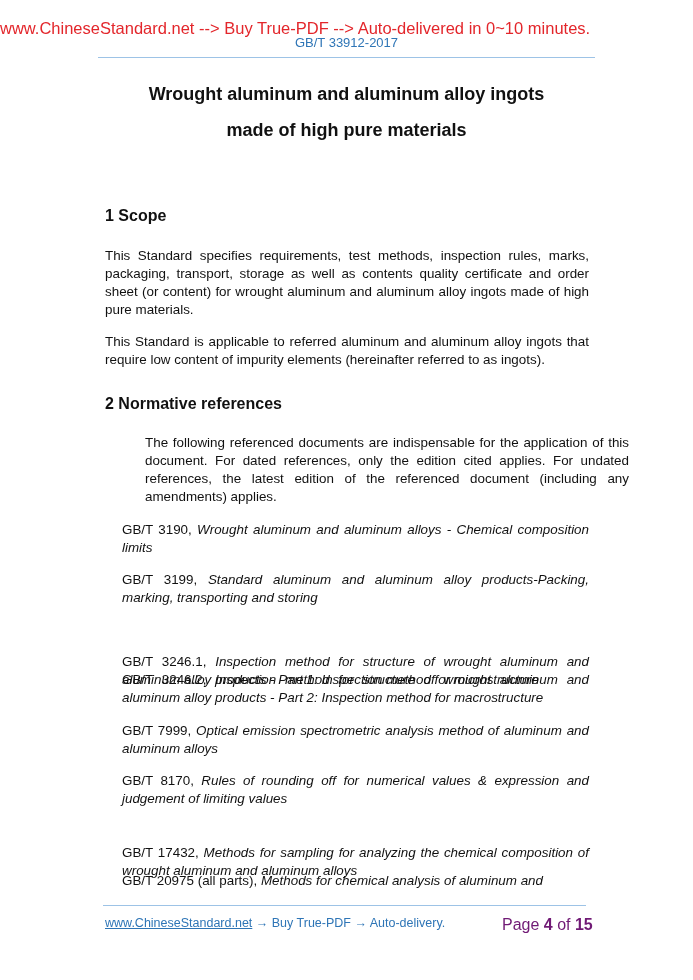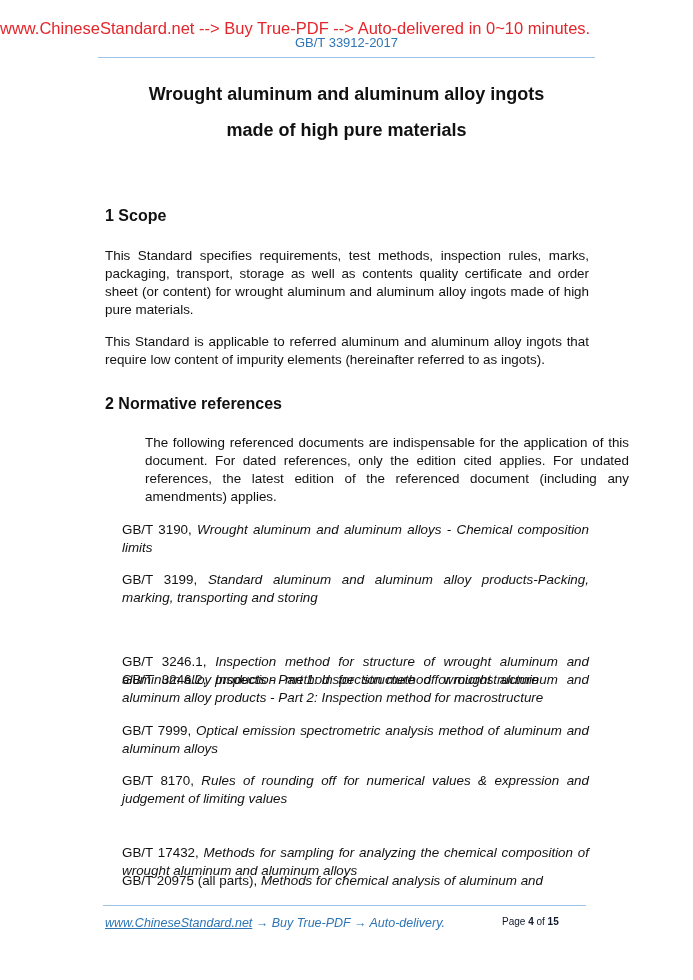--- a/index.html
+++ b/index.html
@@ -14,23 +14,23 @@
            font-size: 18px; line-height: 20px; }
   .title.l1 { top: 84px; }
   .title.l2 { top: 120px; }
   .h1 { position: absolute; left: 105px; font-weight: bold; font-size: 16px; line-height: 22px; }
   .para { position: absolute; left: 105px; width: 484px; font-size: 13.4px; line-height: 18px;
           text-align: justify; text-align-last: left; }
   .ref { position: absolute; left: 122px; width: 467px; font-size: 13.4px; line-height: 18px;
          text-align: justify; text-align-last: left; }
   .ref i { font-style: italic; }
   .footer-rule { position: absolute; top: 905px; left: 103px; width: 483px; height: 1px; background: #9dc3e6; }
-  .footer-left { position: absolute; top: 916px; left: 105px; font-size: 12.5px; color: #2e75b6; white-space: nowrap; font-style: italic; }
+  .footer-left { position: absolute; top: 916px; left: 105px; font-size: 12.5px; color: #2e75b6; white-space: nowrap; }
   .footer-left .link { text-decoration: underline; color: #2e75b6; cursor: pointer; }
-  .footer-right { position: absolute; top: 916px; left: 502px; font-size: 10px; color: #0f172a; white-space: nowrap; }
+  .footer-right { position: absolute; top: 916px; left: 502px; font-size: 16px; color: #701a75; white-space: nowrap; }
   .footer-right b { font-weight: bold; }
 </style>
 </head>
 <body>
 
 <div>
   <div class="banner">www.ChineseStandard.net --&gt; Buy True-PDF --&gt; Auto-delivered in 0~10 minutes.</div>
   <div class="docnum">GB/T 33912-2017</div>
   <div class="header-rule"></div>
 </div>

